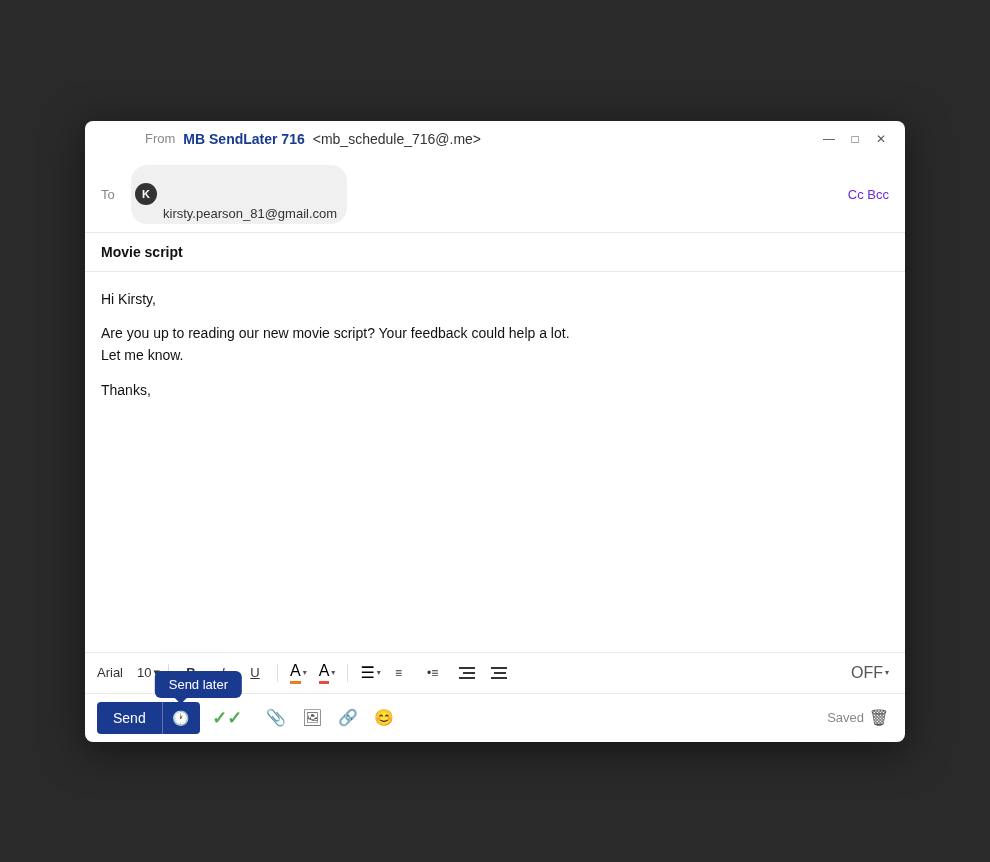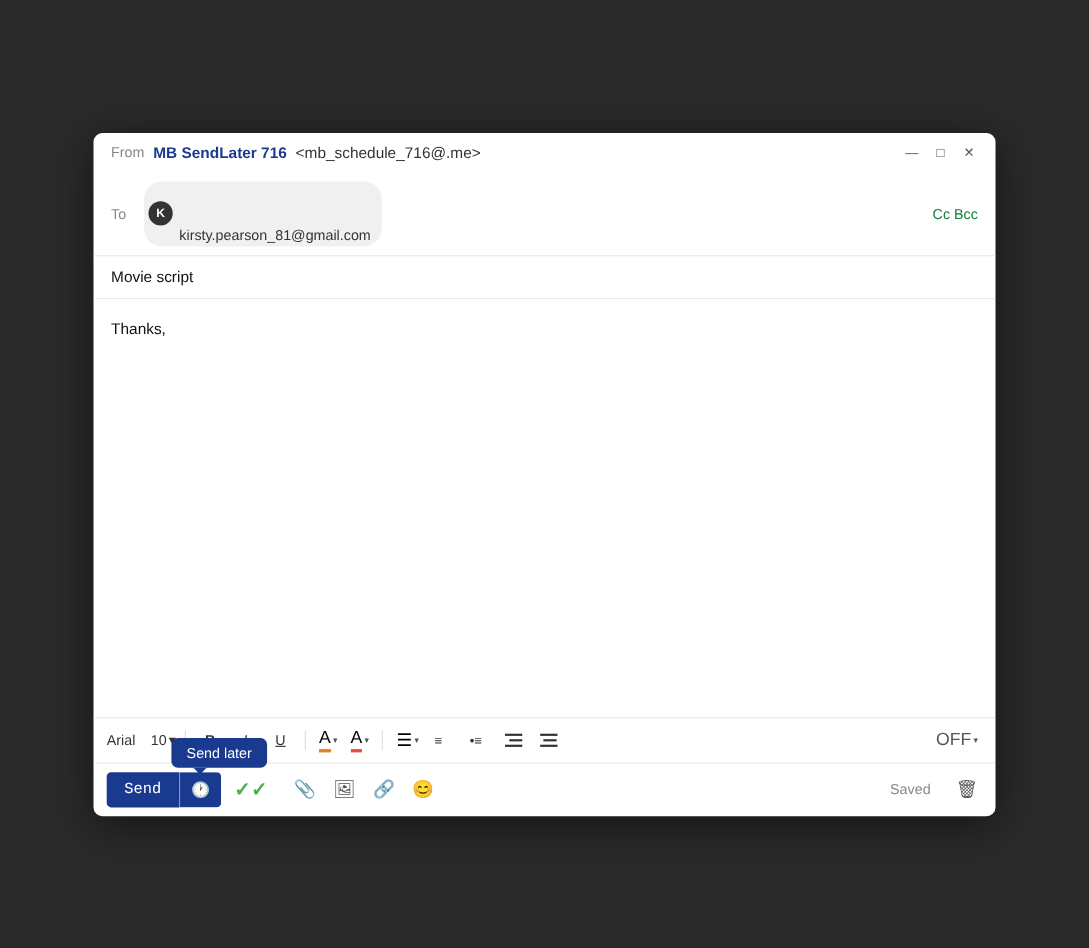--- a/index.html
+++ b/index.html
@@ -19,20 +19,21 @@
       overflow: hidden;
       position: relative;
     }
     
     .title-bar {
       display: flex;
       align-items: center;
       padding: 10px 16px 10px 16px;
       border-bottom: none;
       position: relative;
+      margin-left: 44px;
     }
     .title-bar .window-controls {
       position: absolute;
       right: 16px;
       top: 10px;
       display: flex;
       gap: 10px;
       align-items: center;
     }
     .window-control-btn {
@@ -97,33 +98,33 @@
       justify-content: center;
       font-weight: 600;
     }
     .recipient-email {
       font-size: 13px;
       color: #333;
       margin-top: 38px;
     }
     .cc-bcc {
       margin-left: auto;
-      color: #15803d;
+      color: #6d28d9;
       font-size: 13px;
       cursor: pointer;
       text-align: right;
     }
     
     .subject-row {
       padding: 10px 16px;
       border-bottom: 1px solid #e8e8e8;
     }
     .subject-text {
       font-size: 14px;
-      font-weight: 400;
+      font-weight: 700;
       color: #111;
     }
     
     .email-body {
       padding: 16px 16px;
       min-height: 380px;
       font-size: 14px;
       color: #111;
       line-height: 1.6;
     }
@@ -208,21 +209,20 @@
       color: #fff;
       border: none;
       border-radius: 4px 0 0 4px;
       padding: 8px 16px;
       font-size: 14px;
       font-weight: 500;
       cursor: pointer;
       display: flex;
       align-items: center;
       gap: 8px;
-      font-family: Liberation Mono, monospace;
     }
     .send-clock-btn {
       background: #1a3a8f;
       border: none;
       border-left: 1px solid rgba(255,255,255,0.3);
       border-radius: 0 4px 4px 0;
       padding: 8px 10px;
       cursor: pointer;
       color: #fff;
       font-size: 14px;
@@ -262,21 +262,21 @@
       align-items: center;
       justify-content: center;
       border-radius: 4px;
     }
     .saved-label {
       margin-left: auto;
       color: #888;
       font-size: 13px;
       display: flex;
       align-items: center;
-      gap: 19px;
+      gap: 1px;
     }
     
     .tooltip-container {
       position: relative;
       display: inline-block;
     }
     .tooltip-bubble {
       position: absolute;
       bottom: 110%;
       left: 50%;
@@ -335,20 +335,25 @@
       <span class="recipient-email">kirsty.pearson_81@gmail.com</span>
     </div>
     <span class="cc-bcc">Cc  Bcc</span>
   </div>
 
   <div class="subject-row">
     <span class="subject-text">Movie script</span>
   </div>
 
   <div class="email-body">
+    <p>Hi Kirsty,</p>
+    <p>
+      <span>Are you up to reading our new movie script? Your feedback could help a lot.</span><br>
+      <span>Let me know.</span>
+    </p>
     <p>Thanks,</p>
   </div>
 
   <div class="formatting-toolbar">
     <span class="font-name">Arial</span>
     <div class="font-size-selector">
       <span>10</span>
       <span>▾</span>
     </div>
     <div class="toolbar-sep"></div>

